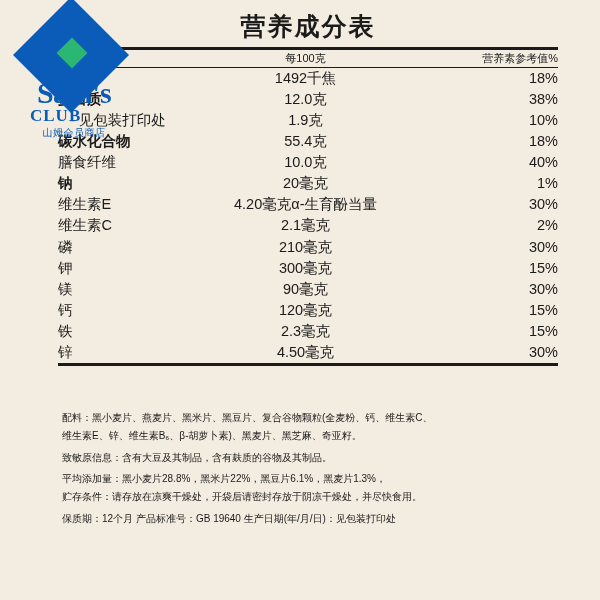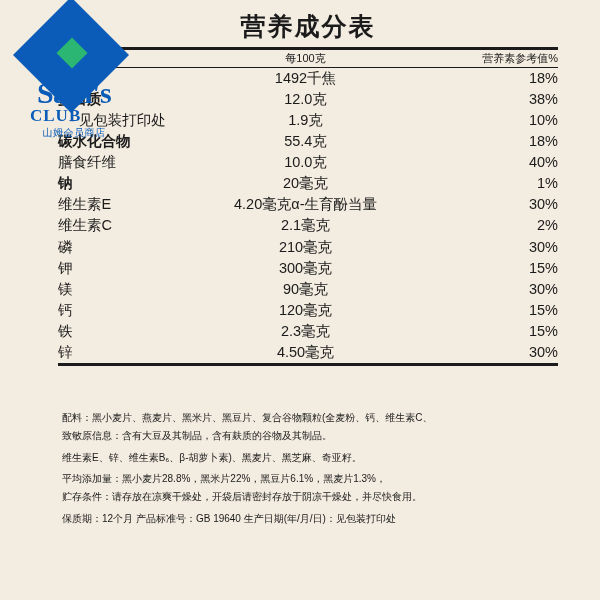--- a/index.html
+++ b/index.html
@@ -237,20 +237,20 @@
             <td class="c-val">4.50毫克</td>
             <td class="c-nrv">30%</td>
           </tr>
         </tbody>
     </table>
     <div class="rule-thick"></div>
   </div>
 
   <div class="bottom">
     <p>配料：黑小麦片、燕麦片、黑米片、黑豆片、复合谷物颗粒(全麦粉、钙、维生素C、</p>
+    <p class="gap">维生素E、锌、维生素B₆、β-胡萝卜素)、黑麦片、黑芝麻、奇亚籽。</p>
     <p class="gap">致敏原信息：含有大豆及其制品，含有麸质的谷物及其制品。</p>
-    <p class="gap">维生素E、锌、维生素B₆、β-胡萝卜素)、黑麦片、黑芝麻、奇亚籽。</p>
     <p>平均添加量：黑小麦片28.8%，黑米片22%，黑豆片6.1%，黑麦片1.3%，</p>
     <p class="gap">贮存条件：请存放在凉爽干燥处，开袋后请密封存放于阴凉干燥处，并尽快食用。</p>
     <p>保质期：12个月  产品标准号：GB 19640   生产日期(年/月/日)：见包装打印处</p>
   </div>
 
 </div>
 
 </body></html>

